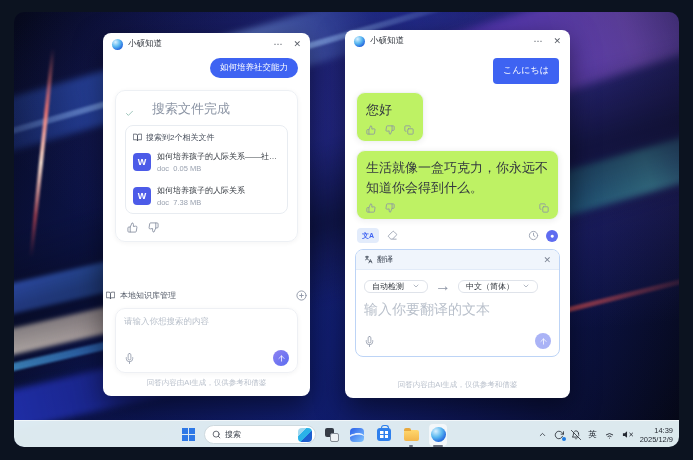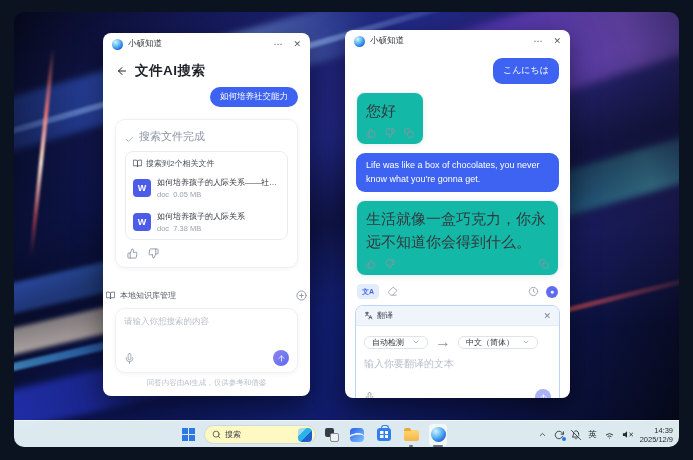--- a/index.html
+++ b/index.html
@@ -50,21 +50,21 @@
   .muted { color:#9aa2b1; }
   .disclaimer { text-align:center; font-size:7.5px; color:#bac1cc; padding:5px 0 8px; flex:none; }
 
   
   .win-left { left:89px; top:21px; width:207px; height:363px; }
   .page-head { display:flex; align-items:center; gap:7px; padding:7px 13px 4px; color:#1f2329; }
   .page-title { font-size:13.5px; font-weight:bold; letter-spacing:.5px; }
   .suggestion-row { display:flex; justify-content:flex-end; padding:3px 12px 0; }
   .suggestion-btn { background:#3e63f2; color:#fff; font-size:8.5px; padding:4px 10px; border-radius:12px; }
   .search-card { margin:12px 12px 0; border:1px solid #edf0f4; border-radius:10px; padding:9px 9px 8px; box-shadow:0 1px 5px rgba(31,35,41,.05); }
-  .status-row { display:flex; align-items:flex-end; gap:5px; font-size:11px; color:#8b94a4; }
+  .status-row { display:flex; align-items:flex-end; gap:18px; font-size:13px; color:#8b94a4; }
   .result-box { border:1px solid #e8ecf1; border-radius:8px; margin-top:7px; }
   .result-head { display:flex; align-items:center; gap:4px; font-size:8px; color:#49505d; padding:6px 7px 2px; }
   .file-row { display:flex; align-items:center; gap:6px; padding:6px 7px; cursor:default; }
   .file-badge { width:18px; height:18px; border-radius:4px; background:#4c5be8; color:#fff; font-size:9px; font-weight:bold; display:flex; align-items:center; justify-content:center; flex:none; }
   .file-name { font-size:8px; color:#33383f; white-space:nowrap; overflow:hidden; text-overflow:ellipsis; }
   .file-meta { font-size:7.5px; color:#9aa2b0; margin-top:2px; }
   .rate-row { display:flex; gap:10px; margin-top:8px; color:#8d95a5; padding-left:2px; }
   .flex-sp { flex:1; }
   .kb-row { display:flex; align-items:center; gap:5px; padding:0 3px; font-size:8px; color:#555c69; }
   .kb-add { margin-left:auto; color:#8d95a5; }
@@ -72,47 +72,47 @@
   .input-card textarea { border:none; outline:none; resize:none; font-family:inherit; font-size:8.5px; color:#33383f; height:32px; width:100%; background:transparent; }
   .input-card textarea::placeholder { color:#b9c0cb; }
   .input-foot { display:flex; align-items:center; justify-content:space-between; margin-top:2px; }
   .send-btn { width:16px; height:16px; border-radius:50%; display:flex; align-items:center; justify-content:center; color:#fff;
     background:linear-gradient(135deg,#8f83f2,#5a6cf0); cursor:pointer; }
   .send-btn.light { background:#aab3f6; }
 
   
   .win-right { left:331px; top:18px; width:225px; height:368px; }
   .chat { padding:6px 11px 0; display:flex; flex-direction:column; gap:8px; flex:none; }
-  .bubble-user { align-self:flex-end; background:#3e63f2; color:#fff; font-size:9px; padding:6px 10px; border-radius:9px; line-height:1.5; }
+  .bubble-user { align-self:flex-end; background:#3e63f2; color:#fff; font-size:9px; padding:6px 10px; border-radius:4px; line-height:1.5; }
   .bubble-user.wide { align-self:stretch; }
-  .bubble-bot { align-self:flex-start; background:#14b8a6; border:1px solid #f1f3f6; box-shadow:0 1px 6px rgba(31,35,41,.07); border-radius:9px; padding:7px 9px 6px; font-size:15px; color:#33383f; line-height:1.5; }
+  .bubble-bot { align-self:flex-start; background:#bef264; border:1px solid #f1f3f6; box-shadow:0 1px 6px rgba(31,35,41,.07); border-radius:9px; padding:7px 9px 6px; font-size:13px; color:#33383f; line-height:1.5; }
   .bubble-bot.wide { align-self:stretch; }
   .msg-icons { display:flex; align-items:center; gap:9px; margin-top:6px; color:#8d95a5; }
   .msg-icons .right { margin-left:auto; }
   .tools-row { display:flex; align-items:center; padding:8px 12px 2px; gap:8px; }
   .tool-active { width:22px; height:15px; border-radius:4px; background:#e3ecfb; display:flex; align-items:center; justify-content:center; color:#3e63f2; font-size:7px; font-weight:bold; cursor:pointer; }
   .tool { color:#9aa2b1; cursor:pointer; }
   .avatar-dot { width:12px; height:12px; border-radius:50%; background:#5f6cf0; display:flex; align-items:center; justify-content:center; color:#fff; font-size:7px; cursor:pointer; }
   .trans-panel { margin:4px 10px 0; border:1px solid #bdd4f6; border-radius:8px; overflow:hidden; flex:none; }
   .trans-head { display:flex; align-items:center; gap:4px; background:#f0f5fc; border-bottom:1px solid #e2ebf8; padding:4px 8px; font-size:8px; color:#3b4452; }
   .trans-close { margin-left:auto; color:#7c8494; cursor:pointer; font-size:9px; }
   .trans-controls { display:flex; align-items:center; gap:7px; padding:7px 8px 2px; }
   .lang-select { display:flex; align-items:center; gap:8px; border:1px solid #dfe3ea; border-radius:6px; padding:0 7px; font-size:8px; color:#33383f; cursor:pointer; }
   .lang-select .chev { color:#8d95a5; }
   .trans-arrow { color:#8d95a5; }
-  .trans-panel textarea { border:none; outline:none; resize:none; font-family:Liberation Mono, monospace; font-size:10px; color:#33383f; height:30px; width:100%; padding:4px 8px 0; background:transparent; }
+  .trans-panel textarea { border:none; outline:none; resize:none; font-family:Liberation Mono, monospace; font-size:14px; color:#33383f; height:30px; width:100%; padding:4px 8px 0; background:transparent; }
   .trans-panel textarea::placeholder { color:#b9c0cb; }
   .trans-foot { display:flex; align-items:center; justify-content:space-between; padding:2px 8px 7px; }
 
   
   .taskbar { position:absolute; left:0; right:0; bottom:0; height:27px; background:rgba(227,241,245,.97); border-top:1px solid rgba(255,255,255,.6); }
   .tb-center { position:absolute; left:168px; top:0; height:27px; display:flex; align-items:center; gap:9px; }
   .win-logo { width:13px; height:13px; display:grid; grid-template-columns:6px 6px; grid-template-rows:6px 6px; gap:1px; cursor:pointer; }
   .win-logo span { background:#2e78e6; }
-  .search-pill { width:112px; height:19px; background:#fef9c3; border:1px solid #ced9de; border-radius:10px; display:flex; align-items:center; gap:4px; padding:0 3px 0 7px; color:#3c424c; cursor:pointer; }
+  .search-pill { width:112px; height:19px; background:#ffffff; border:1px solid #ced9de; border-radius:10px; display:flex; align-items:center; gap:4px; padding:0 3px 0 7px; color:#3c424c; cursor:pointer; }
   .search-pill .lbl { font-size:8px; }
   .search-img { margin-left:auto; width:14px; height:14px; border-radius:4px;
     background:linear-gradient(135deg,#9fd8f0 0 30%,#2bb3e8 30% 60%,#1d5fd0 60%); }
   .taskview { position:relative; width:14px; height:14px; cursor:pointer; }
   .taskview i { position:absolute; width:9px; height:9px; border-radius:2px; }
   .taskview i:first-child { left:0; top:0; background:#343b46; }
   .taskview i:last-child { right:0; bottom:0; background:#eef2f5; border:1px solid #828a94; }
   .tb-app { position:relative; width:18px; height:22px; display:flex; align-items:center; justify-content:center; cursor:pointer; }
   .icon-photos { width:14px; height:14px; border-radius:4px; background:linear-gradient(135deg,#2b5fe8,#7fc4ff); position:relative; overflow:hidden; }
   .icon-photos::after { content:""; position:absolute; left:-3px; top:5px; width:18px; height:10px; border-radius:50%; border-top:2px solid rgba(255,255,255,.85); transform:rotate(-12deg); }
@@ -155,27 +155,20 @@
   <div class="win win-left">
     <div class="titlebar">
       <span class="app-logo"></span>
       <span class="tb-title">小硕知道</span>
       <span class="tb-ctrls">
         <span class="tb-more">⋯</span>
         <span class="tb-close">✕</span>
       </span>
     </div>
 
-    <div class="page-head">
-      <svg class="ic" width="12" height="12" viewBox="0 0 24 24">
-          <line x1="19" y1="12" x2="5" y2="12"></line>
-          <polyline points="12 19 5 12 12 5"></polyline>
-        </svg>
-      <span class="page-title">文件AI搜索</span>
-    </div>
 
     <div class="suggestion-row">
       <span class="suggestion-btn">如何培养社交能力</span>
     </div>
 
     <div class="search-card">
       <div class="status-row">
         <svg class="ic" width="9" height="9" viewBox="0 0 24 24" style="color:#7fb3a6">
             <polyline points="20 6 9 17 4 12"></polyline>
           </svg>
@@ -275,21 +268,20 @@
               <path d="M10 15v4a3 3 0 0 0 3 3l4-9V2H5.72a2 2 0 0 0-2 1.7l-1.38 9a2 2 0 0 0 2 2.3z"></path>
               <path d="M17 2h2.67A2.31 2.31 0 0 1 22 4v7a2.31 2.31 0 0 1-2.33 2H17"></path>
             </svg>
           <svg class="ic" width="10" height="10" viewBox="0 0 24 24">
               <rect x="9" y="9" width="13" height="13" rx="2"></rect>
               <path d="M5 15H4a2 2 0 0 1-2-2V4a2 2 0 0 1 2-2h9a2 2 0 0 1 2 2v1"></path>
             </svg>
         </div>
       </div>
 
-      <div class="bubble-user wide">Life was like a box of chocolates, you never know what you're gonna get.</div>
 
       <div class="bubble-bot wide">
         <span>生活就像一盒巧克力，你永远不知道你会得到什么。</span>
         <div class="msg-icons">
           <svg class="ic" width="10" height="10" viewBox="0 0 24 24">
               <path d="M14 9V5a3 3 0 0 0-3-3l-4 9v11h11.28a2 2 0 0 0 2-1.7l1.38-9a2 2 0 0 0-2-2.3z"></path>
               <path d="M7 22H4a2 2 0 0 1-2-2v-7a2 2 0 0 1 2-2h3"></path>
             </svg>
           <svg class="ic" width="10" height="10" viewBox="0 0 24 24">
               <path d="M10 15v4a3 3 0 0 0 3 3l4-9V2H5.72a2 2 0 0 0-2 1.7l-1.38 9a2 2 0 0 0 2 2.3z"></path>

